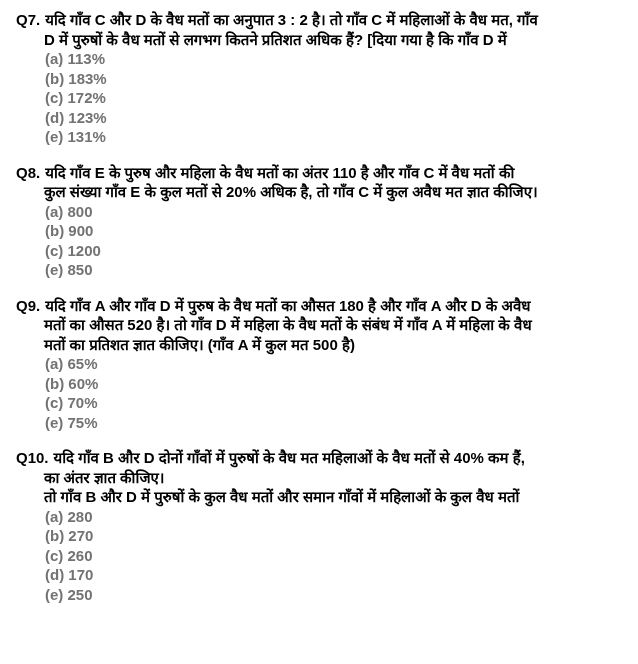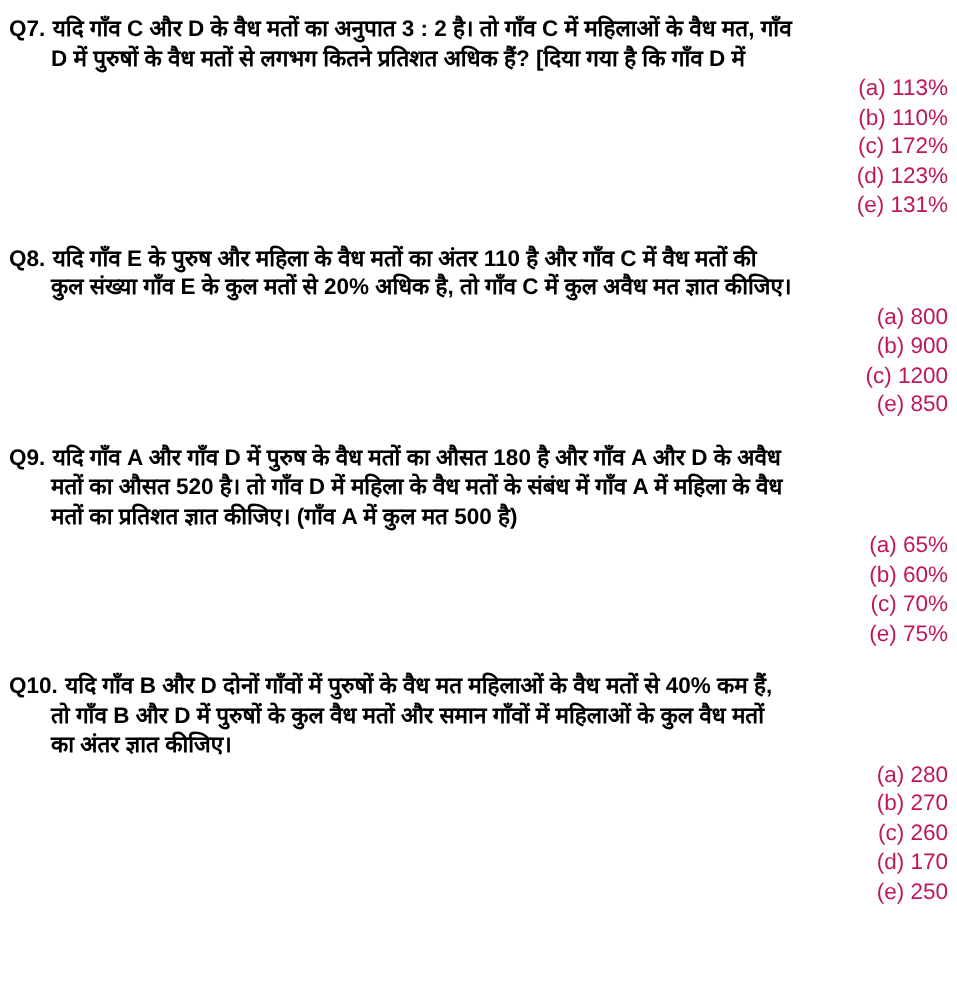--- a/index.html
+++ b/index.html
@@ -12,55 +12,54 @@
     width: 638px;
     height: 664px;
     box-sizing: border-box;
     padding: 10px 6px 0 6px;
     font-family: "Liberation Sans", "DejaVu Sans", sans-serif;
     font-size: 15px;
     line-height: 19.5px;
     color: #000000;
   }
   .question-block {
-    margin: 0 0 16px 0;
+    margin: 0 0 16px 10px;
   }
   .qline {
     font-weight: 700;
     color: #000000;
     white-space: nowrap;
   }
   .qline.cont {
     padding-left: 28px;
   }
   .qnum {
     display: inline-block;
     min-width: 28px;
     padding-right: 5px;
     box-sizing: border-box;
     font-weight: 700;
   }
   .option {
     padding-left: 29px;
-    font-weight: 400;
-    color: #be185d;
+    font-weight: 700;
+    color: #737373;
     white-space: nowrap;
-    text-align: right;
   }
 </style>
 </head>
 <body>
 
 <div>
 
   <div class="question-block">
     <div class="qline first"><span class="qnum">Q7.</span><span>यदि गाँव C और D के वैध मतों का अनुपात 3 : 2 है। तो गाँव C में महिलाओं के वैध मत, गाँव</span></div>
     <div class="qline cont">D में पुरुषों के वैध मतों से लगभग कितने प्रतिशत अधिक हैं? [दिया गया है कि गाँव D में</div>
     <div class="option">(a) 113%</div>
-    <div class="option">(b) 110%</div>
+    <div class="option">(b) 183%</div>
     <div class="option">(c) 172%</div>
     <div class="option">(d) 123%</div>
     <div class="option">(e) 131%</div>
   </div>
 
   <div class="question-block">
     <div class="qline first"><span class="qnum">Q8.</span><span>यदि गाँव E के पुरुष और महिला के वैध मतों का अंतर 110 है और गाँव C में वैध मतों की</span></div>
     <div class="qline cont">कुल संख्या गाँव E के कुल मतों से 20% अधिक है, तो गाँव C में कुल अवैध मत ज्ञात कीजिए।</div>
     <div class="option">(a) 800</div>
     <div class="option">(b) 900</div>
@@ -73,22 +72,22 @@
     <div class="qline cont">मतों का औसत 520 है। तो गाँव D में महिला के वैध मतों के संबंध में गाँव A में महिला के वैध</div>
     <div class="qline cont">मतों का प्रतिशत ज्ञात कीजिए। (गाँव A में कुल मत 500 है)</div>
     <div class="option">(a) 65%</div>
     <div class="option">(b) 60%</div>
     <div class="option">(c) 70%</div>
     <div class="option">(e) 75%</div>
   </div>
 
   <div class="question-block">
     <div class="qline first"><span class="qnum">Q10.</span><span>यदि गाँव B और D दोनों गाँवों में पुरुषों के वैध मत महिलाओं के वैध मतों से 40% कम हैं,</span></div>
+    <div class="qline cont">का अंतर ज्ञात कीजिए।</div>
     <div class="qline cont">तो गाँव B और D में पुरुषों के कुल वैध मतों और समान गाँवों में महिलाओं के कुल वैध मतों</div>
-    <div class="qline cont">का अंतर ज्ञात कीजिए।</div>
     <div class="option">(a) 280</div>
     <div class="option">(b) 270</div>
     <div class="option">(c) 260</div>
     <div class="option">(d) 170</div>
     <div class="option">(e) 250</div>
   </div>
 
 </div>
 
 </body></html>

